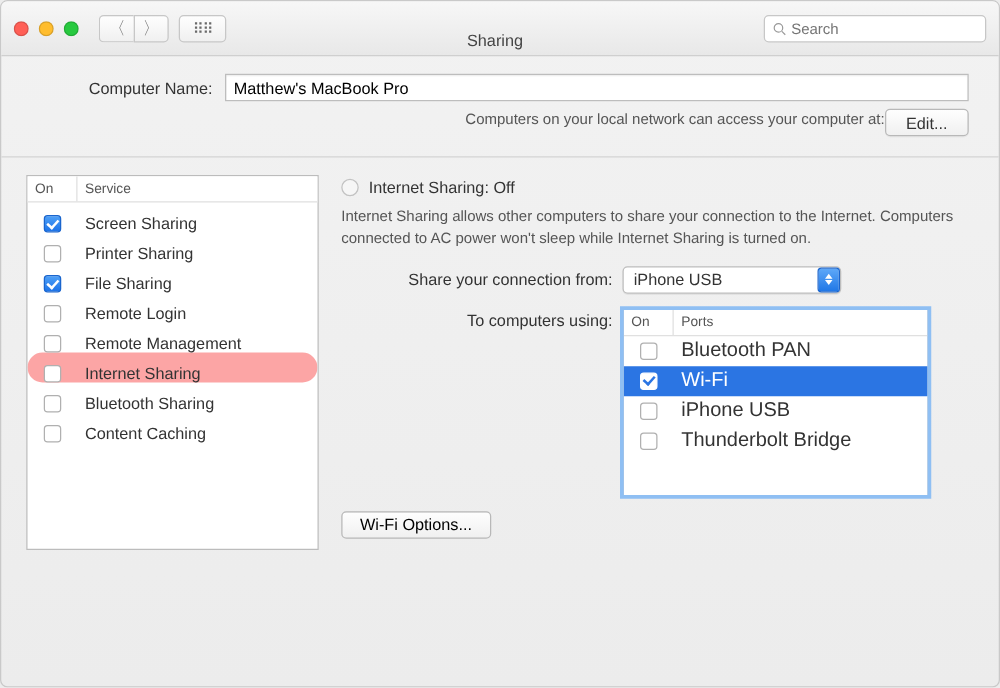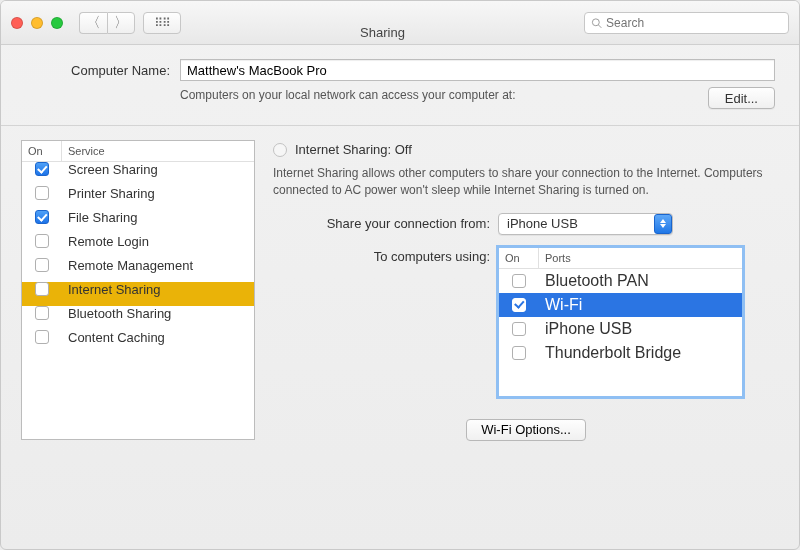--- a/index.html
+++ b/index.html
@@ -47,21 +47,21 @@
       font-size: 14px;
       color: #7a7a7a;
     }
     .nav { display: flex; }
     .nav .tool-btn { width: 28px; border-radius: 0; }
     .nav .tool-btn:first-child { border-radius: 4px 0 0 4px; border-right: none; }
     .nav .tool-btn:last-child { border-radius: 0 4px 4px 0; }
     .apps-btn { width: 38px; }
     .title { flex: 1; text-align: center; font-size: 13px; color: #444; margin-top: 20px; }
     .search-wrap {
-      width: 205px;
+      width: 178px;
       height: 22px;
       background: #fff;
       border: 1px solid #c7c7c7;
       border-radius: 4px;
       display: flex;
       align-items: center;
       padding: 0 6px;
       gap: 4px;
       color: #999;
     }
@@ -84,21 +84,21 @@
       flex: 1;
       height: 22px;
       border: 1px solid #bdbdbd;
       background: #fff;
       padding: 2px 6px;
       font-size: 13px;
       border-radius: 0;
       box-shadow: inset 0 1px 1px rgba(0,0,0,0.07);
     }
     .desc-row { display: flex; margin-top: 6px; }
-    .desc-text { margin-left: 155px; color: #555; font-size: 12px; line-height: 1.4; flex: 1; }
+    .desc-text { margin-left: 155px; color: #555; font-size: 12px; line-height: 1.4; flex: 1; text-align: right; }
     .edit-btn {
       align-self: flex-start;
       height: 22px;
       padding: 0 16px;
       background: linear-gradient(#fefefe, #f0f0f0);
       border: 1px solid #b8b8b8;
       border-radius: 4px;
       font-size: 13px;
       color: #333;
       box-shadow: 0 1px 0 rgba(0,0,0,0.04);
@@ -122,25 +122,25 @@
       display: flex;
       border-bottom: 1px solid #e0e0e0;
       background: #fff;
       font-size: 11px;
       color: #555;
     }
     .svc-header .col-on { width: 40px; padding: 4px 6px; border-right: 1px solid #e0e0e0; }
     .svc-header .col-sv { flex: 1; padding: 4px 6px; }
     .svc-item {
       display: flex;
-      align-items: flex-start;
+      align-items: flex-end;
       height: 24px;
       font-size: 13px;
     }
-    .svc-item.selected { background: #eab308; }
+    .svc-item.selected { background: #fca5a5; border-radius: 12px; }
     .svc-item .col-on { width: 40px; display: flex; justify-content: center; }
     .svc-item .col-sv { flex: 1; padding-left: 6px; }
     .chk {
       width: 14px; height: 14px;
       border: 1px solid #b0b0b0;
       border-radius: 3px;
       background: #fff;
       display: inline-flex;
       align-items: center;
       justify-content: center;
@@ -218,21 +218,21 @@
       align-items: center;
       height: 24px;
       font-size: 16px;
     }
     .port-item .col-on { width: 40px; display: flex; justify-content: center; }
     .port-item .col-pt { flex: 1; padding-left: 6px; }
     .port-item.sel { background: #2b75e3; color: #fff; }
     .port-item.sel .chk.checked { background: #fff; border-color: #fff; }
     .port-item.sel .chk.checked::after { border-color: #2b75e3; }
 
-    .footer { display: flex; justify-content: center; margin-top: 10px; }
+    .footer { display: flex; justify-content: flex-start; }
     .options-btn {
       height: 22px;
       padding: 0 14px;
       background: linear-gradient(#fefefe, #f0f0f0);
       border: 1px solid #b8b8b8;
       border-radius: 4px;
       font-size: 13px;
     }
     .grid-icon { font-size: 12px; letter-spacing: -1px; color: #6a6a6a; }
   </style>

